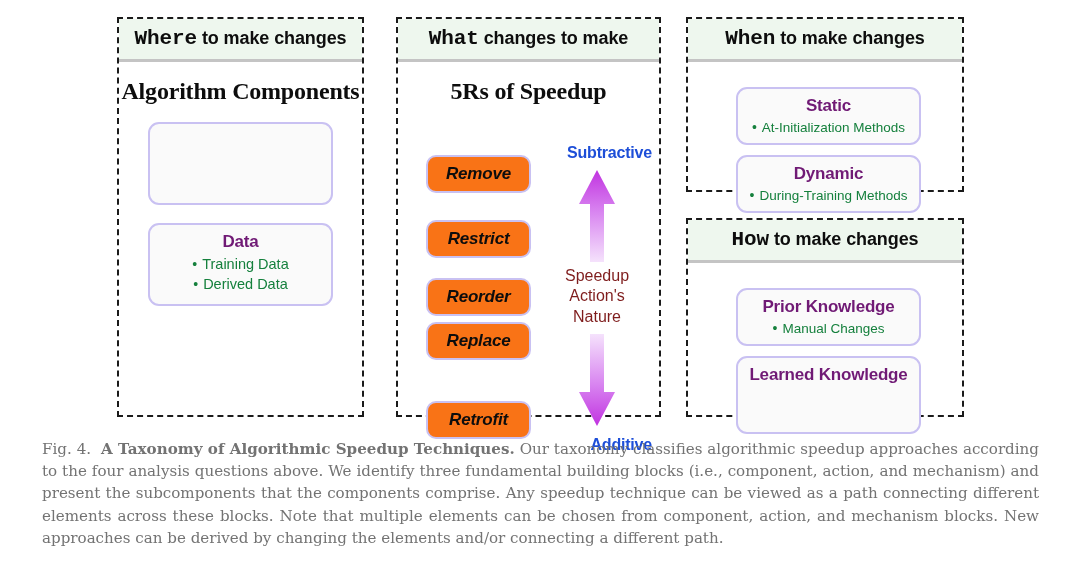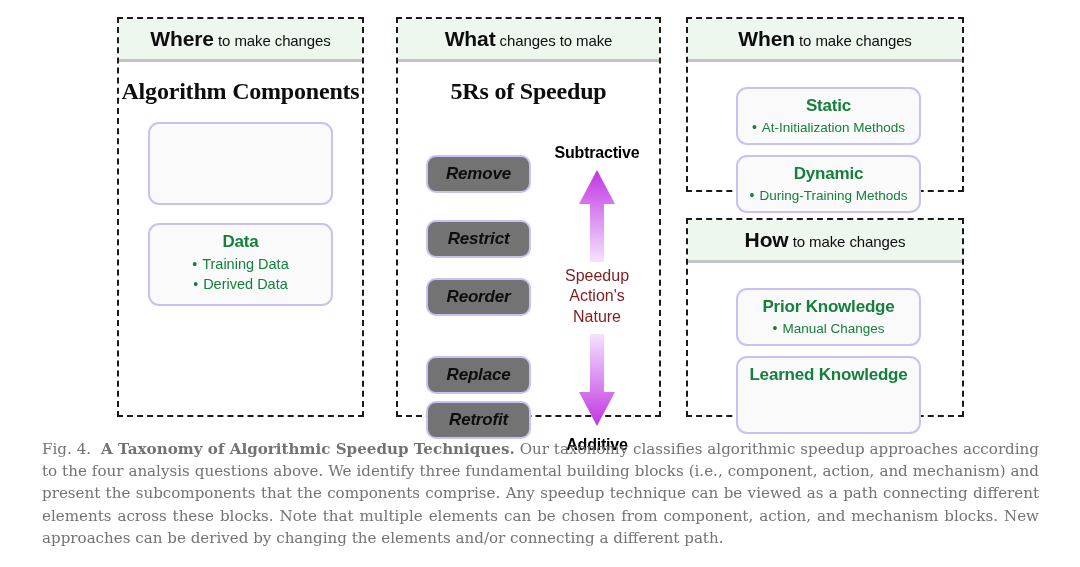--- a/index.html
+++ b/index.html
@@ -30,22 +30,22 @@
     background: #eef7ee;
     border-bottom: 3px solid #c4c4c4;
     text-align: center;
     font-size: 19px;
     line-height: 1;
     padding: 9px 4px 10px 4px;
     letter-spacing: -0.1px;
     color: #0d0d0d;
     white-space: nowrap;
   }
-  .block-header .hw { font-weight: bold; font-size: 21px; }
-  .block-header .rest { font-weight: 400; font-size: 15px; }
+  .block-header .hw { font-weight: bold; font-size: 21px; font-family: Liberation Mono, monospace; }
+  .block-header .rest { font-weight: 700; font-size: 18px; }
 
   .block-body {
     padding: 0;
     position: relative;
     height: calc(100% - 42px);
   }
 
   .block-subtitle {
     text-align: center;
     font-weight: bold;
@@ -60,21 +60,21 @@
   .card {
     background: #fafafa;
     border: 2px solid #c9c1f2;
     border-radius: 11px;
     padding: 7px 8px 9px 8px;
   }
   .card-title {
     text-align: center;
     font-weight: bold;
     font-size: 17px;
-    color: #15803d;
+    color: #701a75;
     letter-spacing: -0.2px;
     margin-bottom: 2px;
   }
   .card-list {
     margin: 0;
     padding: 0;
     list-style: none;
     text-align: center;
   }
   .card-list li {
@@ -96,53 +96,53 @@
   #card-data        { top: 145px; height: 83px; }
   #card-optimization{ top: 246px; height: 83px; }
 
   
   #block-what { left: 396px; top: 17px; width: 265px; height: 400px; }
   #block-what .rbox {
     position: absolute;
     left: 28px;
     width: 105px;
     height: 38px;
-    background: #737373;
+    background: #f97316;
     border: 2px solid #c9c1f2;
     border-radius: 10px;
     display: flex;
     align-items: center;
     justify-content: center;
     font-style: italic;
     font-weight: bold;
     font-size: 17px;
     color: #0d0d0d;
     letter-spacing: -0.2px;
   }
   #rbox-remove  { top: 77px; }
   #rbox-restrict{ top: 142px; }
   #rbox-reorder { top: 200px; }
-  #rbox-replace { top: 278px; }
+  #rbox-replace { top: 244px; }
   #rbox-retrofit{ top: 323px; }
 
   
   #arrow-col {
     position: absolute;
     left: 144px;
     top: 66px;
     width: 110px;
     height: 312px;
   }
   .arrow-label {
     position: absolute;
     width: 110px;
-    text-align: center;
+    text-align: right;
     font-size: 16px;
     font-weight: 600;
-    color: #000000;
+    color: #1d4ed8;
     letter-spacing: -0.2px;
   }
   #label-subtractive { top: 0px; }
   #label-additive    { top: 292px; }
 
   #arrow-up, #arrow-down {
     position: absolute;
     left: 37px;
     width: 36px;
   }

